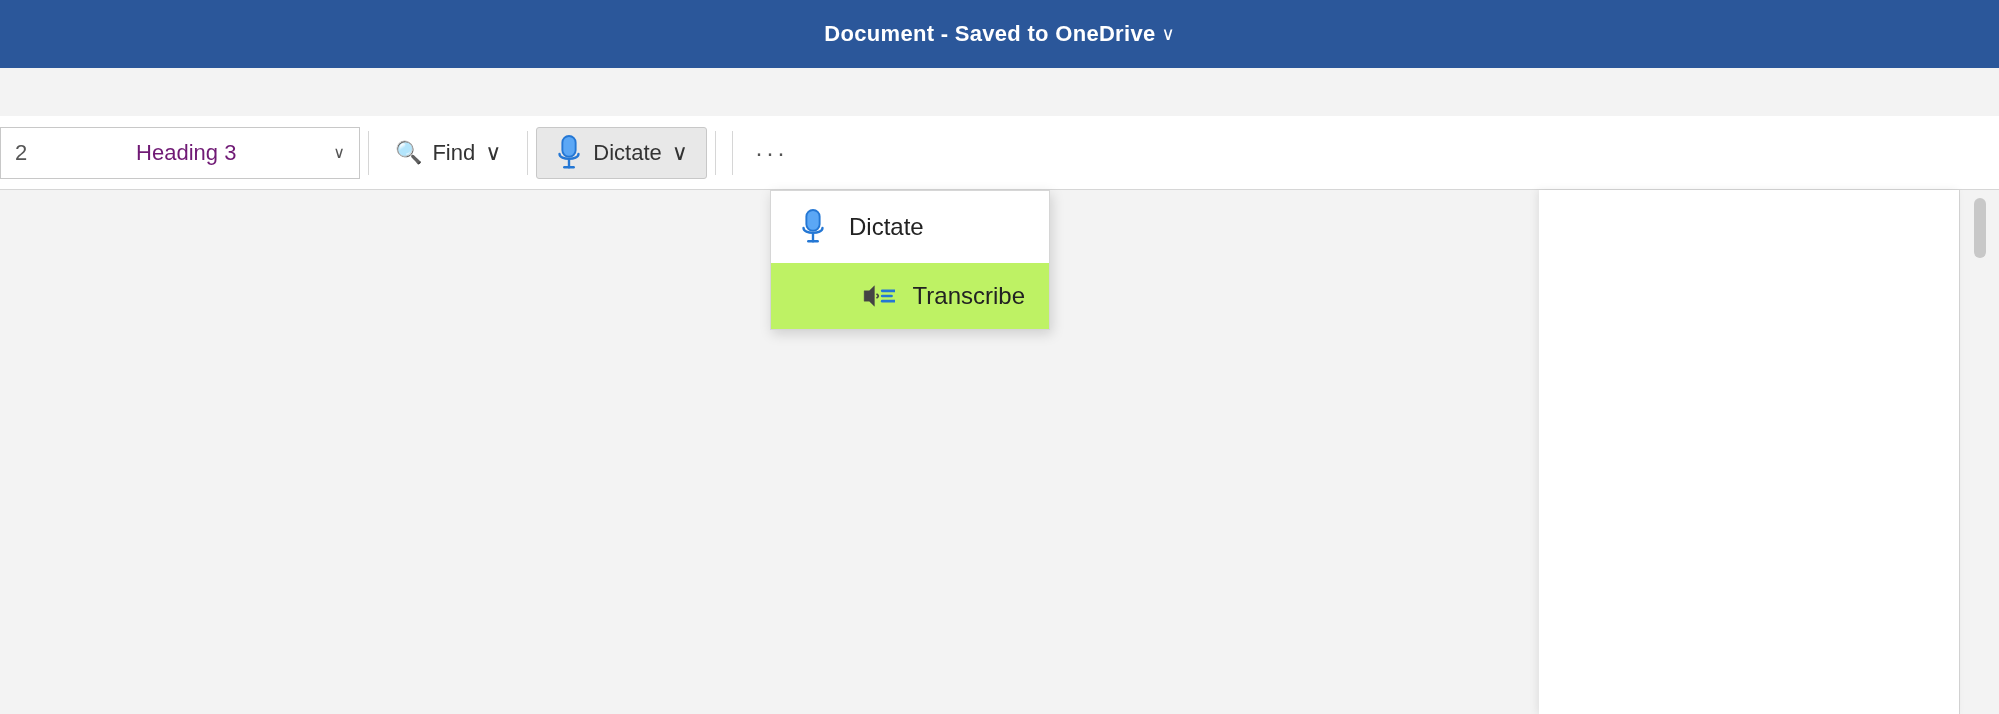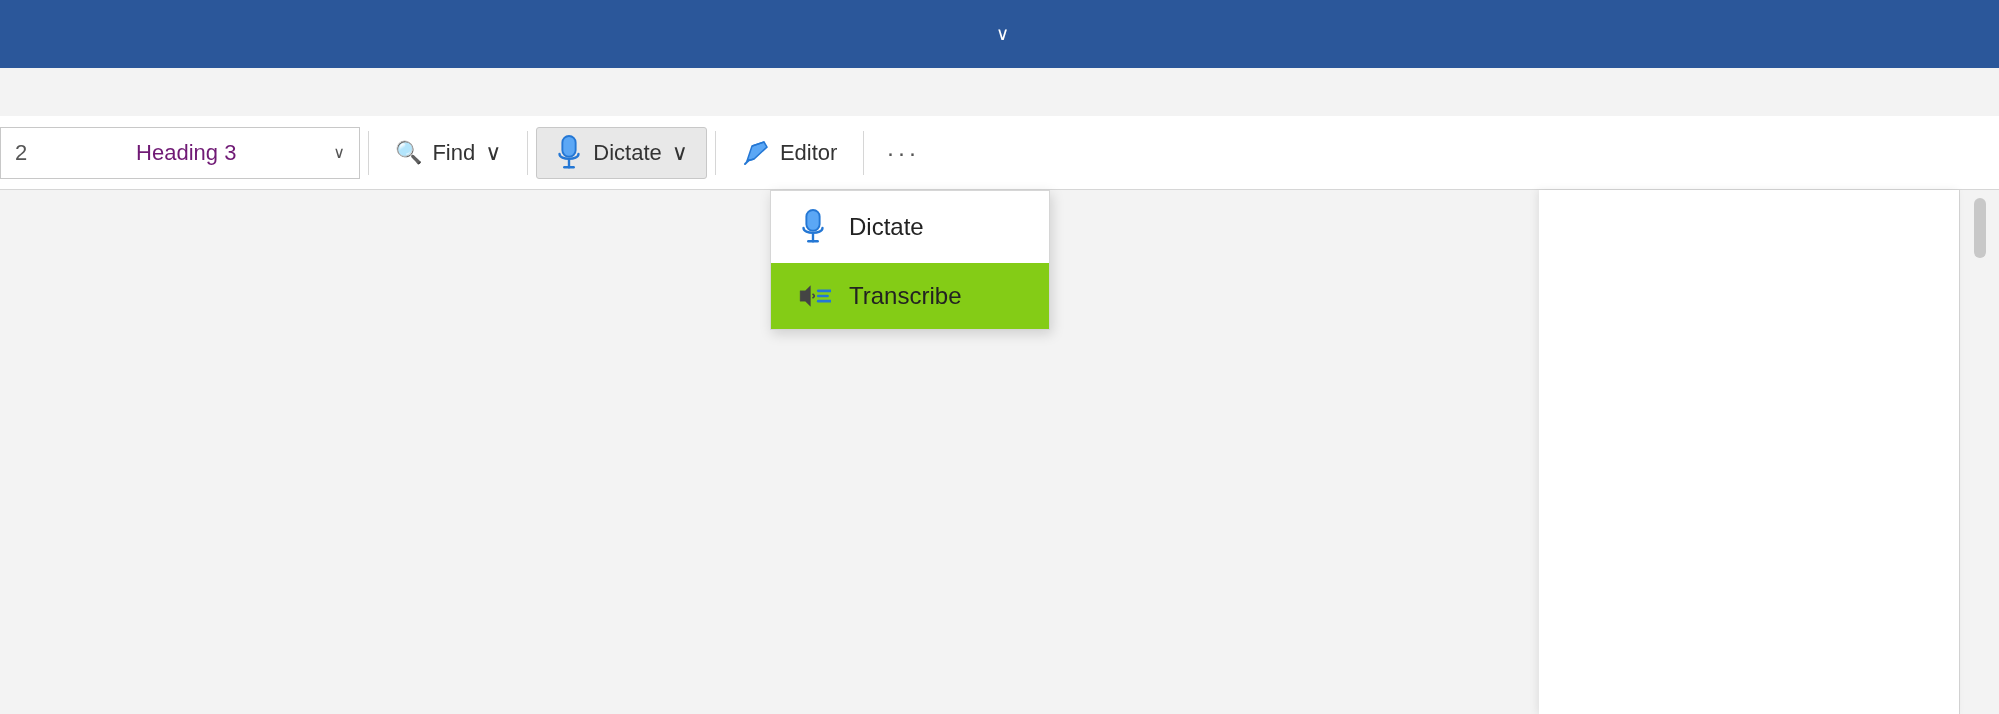--- a/index.html
+++ b/index.html
@@ -148,21 +148,22 @@
       display: flex;
       align-items: center;
       gap: 18px;
       padding: 18px 24px;
       cursor: pointer;
       font-size: 24px;
       color: #222;
     }
 
     .dropdown-item.selected {
-      background: #84cc16;
+      background: #bef264;
+      justify-content: flex-end;
     }
 
     .dropdown-item-icon {
       display: flex;
       align-items: center;
       justify-content: center;
       width: 36px;
     }
 
     .main-content {
@@ -180,20 +181,21 @@
 
     .editor-pencil-svg {
       width: 28px;
       height: 28px;
     }
   </style>
 </head>
 <body>
 
 <div class="title-bar">
+  <span class="title-bar-text">Document  -  Saved to OneDrive</span>
   <span class="title-bar-chevron">∨</span>
 </div>
 
 <div class="ribbon-area"></div>
 
 <div class="toolbar">
   <div class="toolbar-left">
 
     <div class="style-selector">
       <span class="style-number">2</span>
@@ -218,29 +220,20 @@
         <path d="M4 20 C4 27 24 27 24 20" stroke="#2477d4" stroke-width="2.5" fill="none" stroke-linecap="round"></path>
         <line x1="14" y1="27" x2="14" y2="34" stroke="#2477d4" stroke-width="2.5" stroke-linecap="round"></line>
         <line x1="9" y1="34" x2="19" y2="34" stroke="#2477d4" stroke-width="2.5" stroke-linecap="round"></line>
       </svg>
       <span>Dictate</span>
       <span>∨</span>
     </button>
 
     <div class="toolbar-separator"></div>
 
-    <button class="toolbar-btn">
-      <svg class="editor-pencil-svg" viewBox="0 0 28 28" fill="none" xmlns="http://www.w3.org/2000/svg">
-        <path d="M5 22 L10 7 L22 3 L25 8 L12 20 Z" fill="#5ba7f5" stroke="#2477d4" stroke-width="1.5"></path>
-        <line x1="10" y1="7" x2="22" y2="3" stroke="#2477d4" stroke-width="1.5"></line>
-        <line x1="5" y1="22" x2="12" y2="20" stroke="#2477d4" stroke-width="1.5"></line>
-        <line x1="3" y1="25" x2="7" y2="21" stroke="#2477d4" stroke-width="2" stroke-linecap="round"></line>
-      </svg>
-      <span>Editor</span>
-    </button>
 
     <div class="toolbar-separator"></div>
 
     <button class="toolbar-btn more-btn">
       <span>···</span>
     </button>
 
   </div>
 
   <div class="dropdown-menu">

